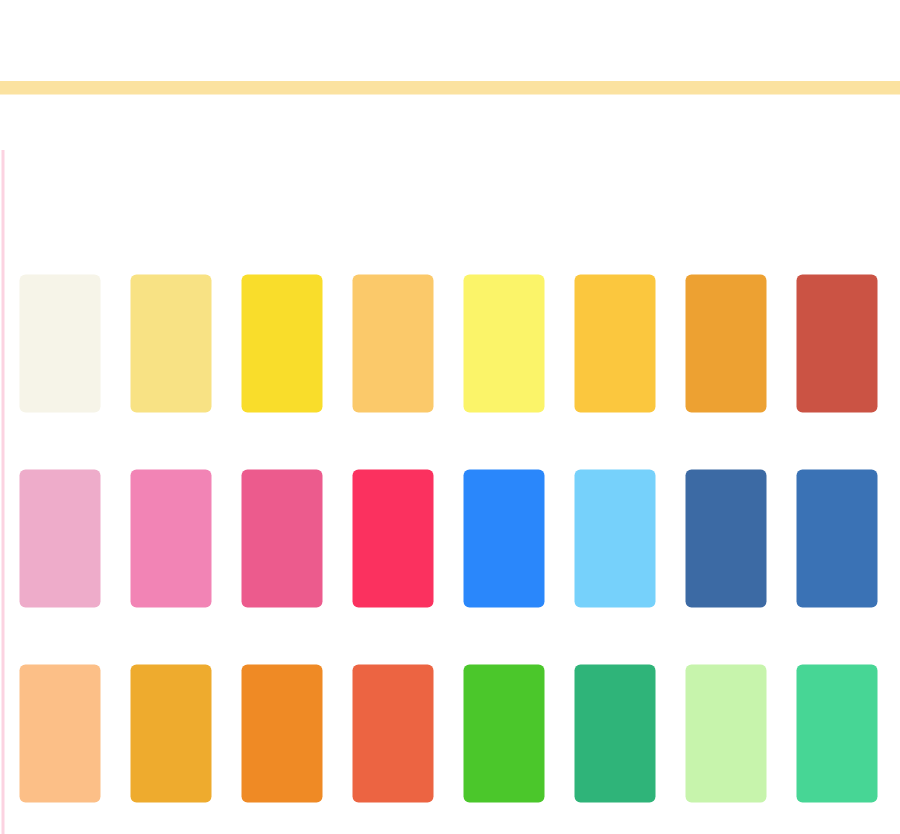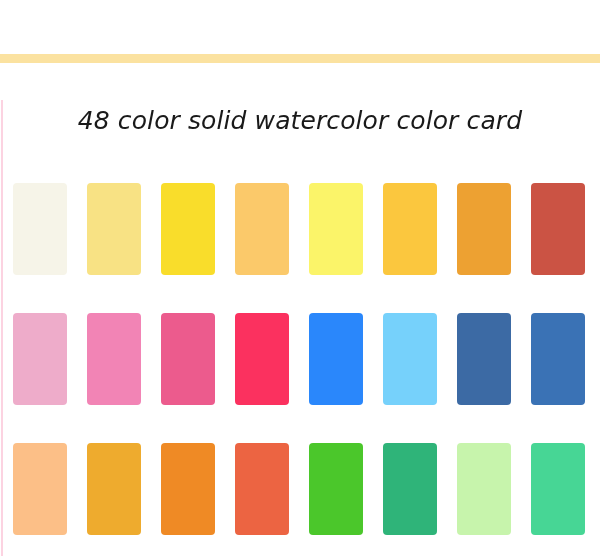--- a/index.html
+++ b/index.html
@@ -75,21 +75,20 @@
 </style>
 </head>
 <body>
 
 <div id="page" style="background: rgb(255, 255, 255);">
 
   <div id="top-band" style="background: rgb(251, 226, 160);"></div>
 
   <div id="left-rule" style="background: rgb(252, 211, 225);"></div>
 
-  <div id="title">48 color solid watercolor color card</div>
 
   <div id="swatch-grid">
       <div class="swatch-row"><div class="swatch" title="ivory-white" style="background: rgb(246, 244, 232); width: 54px; height: 92px;"></div><div class="swatch" title="pale-butter-yellow" style="background: rgb(248, 226, 132); width: 54px; height: 92px;"></div><div class="swatch" title="bright-yellow" style="background: rgb(249, 221, 43); width: 54px; height: 92px;"></div><div class="swatch" title="light-amber" style="background: rgb(251, 201, 106); width: 54px; height: 92px;"></div><div class="swatch" title="lemon-yellow" style="background: rgb(251, 244, 105); width: 54px; height: 92px;"></div><div class="swatch" title="golden-yellow" style="background: rgb(251, 199, 62); width: 54px; height: 92px;"></div><div class="swatch" title="orange-amber" style="background: rgb(237, 161, 50); width: 54px; height: 92px;"></div><div class="swatch" title="brick-red" style="background: rgb(203, 83, 68); width: 54px; height: 92px;"></div></div>
       <div class="swatch-row"><div class="swatch" title="pale-pink" style="background: rgb(238, 172, 202); width: 54px; height: 92px;"></div><div class="swatch" title="medium-pink" style="background: rgb(242, 132, 181); width: 54px; height: 92px;"></div><div class="swatch" title="deep-rose-pink" style="background: rgb(236, 91, 141); width: 54px; height: 92px;"></div><div class="swatch" title="hot-pink-red" style="background: rgb(251, 49, 95); width: 54px; height: 92px;"></div><div class="swatch" title="bright-azure-blue" style="background: rgb(42, 135, 251); width: 54px; height: 92px;"></div><div class="swatch" title="sky-blue" style="background: rgb(118, 209, 251); width: 54px; height: 92px;"></div><div class="swatch" title="slate-blue" style="background: rgb(60, 106, 164); width: 54px; height: 92px;"></div><div class="swatch" title="steel-blue" style="background: rgb(58, 114, 181); width: 54px; height: 92px;"></div></div>
       <div class="swatch-row"><div class="swatch" title="peach" style="background: rgb(252, 191, 135); width: 54px; height: 92px;"></div><div class="swatch" title="marigold-orange" style="background: rgb(238, 171, 46); width: 54px; height: 92px;"></div><div class="swatch" title="pumpkin-orange" style="background: rgb(239, 138, 37); width: 54px; height: 92px;"></div><div class="swatch" title="coral-orange" style="background: rgb(236, 100, 66); width: 54px; height: 92px;"></div><div class="swatch" title="grass-green" style="background: rgb(75, 199, 43); width: 54px; height: 92px;"></div><div class="swatch" title="emerald-green" style="background: rgb(47, 180, 121); width: 54px; height: 92px;"></div><div class="swatch" title="pale-mint-green" style="background: rgb(199, 244, 172); width: 54px; height: 92px;"></div><div class="swatch" title="spring-green" style="background: rgb(71, 214, 149); width: 54px; height: 92px;"></div></div>
     </div>
 
 </div>
 
 </body></html>

